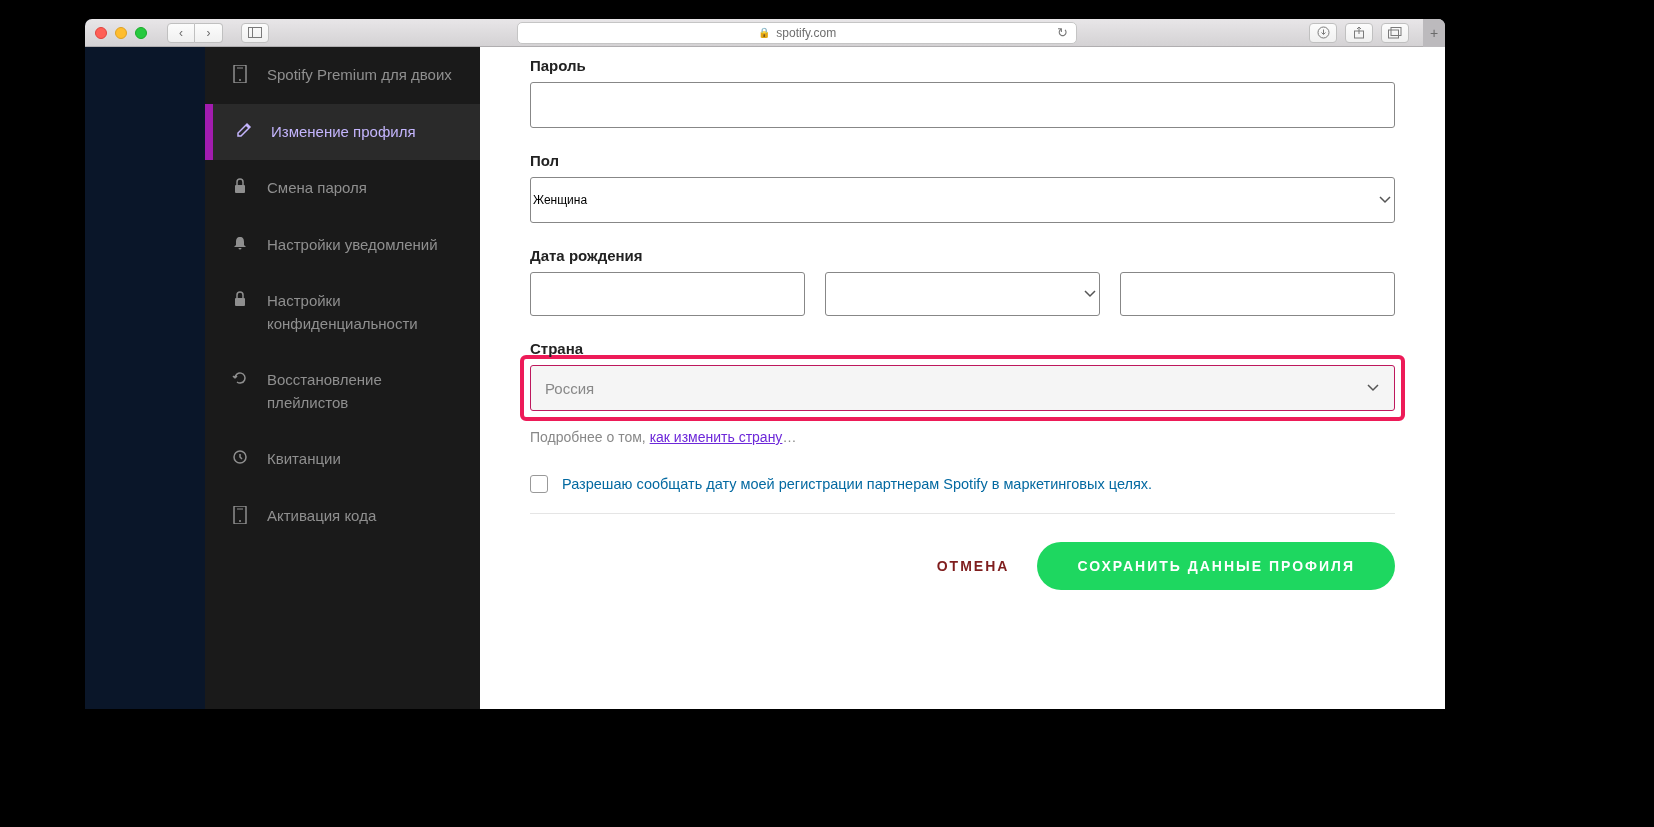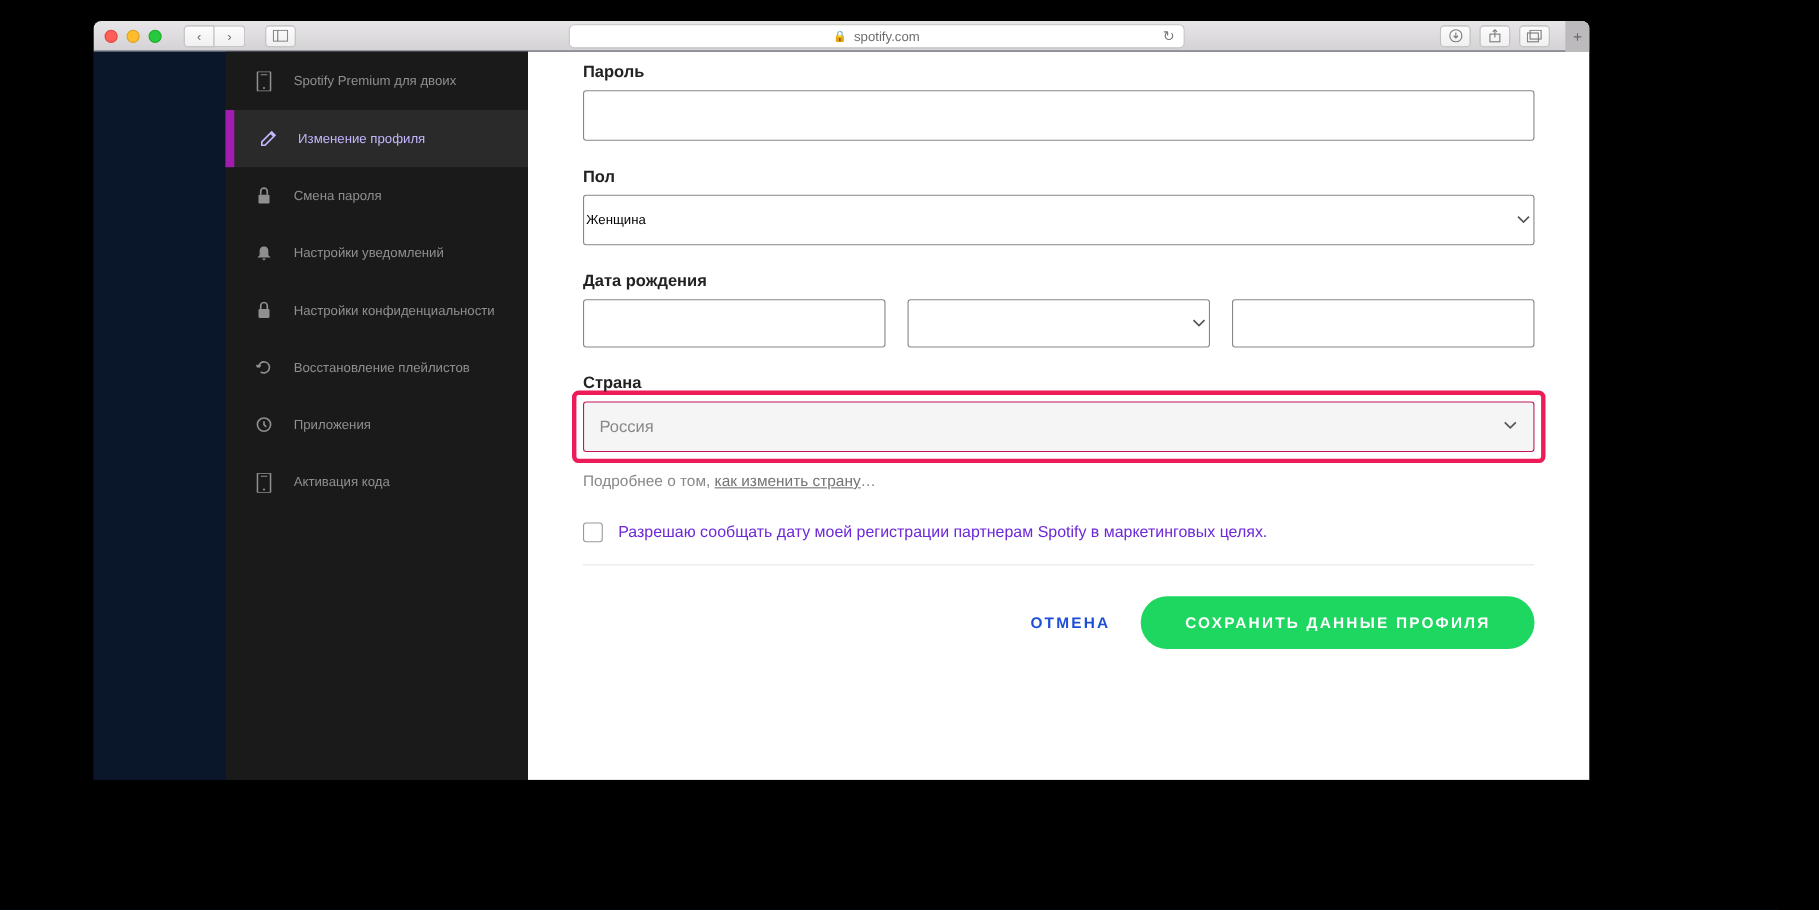--- a/index.html
+++ b/index.html
@@ -89,21 +89,21 @@
   background: #1a1a1a;
   flex-shrink: 0;
   margin-left: 120px;
 }
 .sb-item {
   padding: 17px 18px 17px 22px;
   display: flex;
   align-items: flex-start;
   gap: 18px;
   color: #8f8f8f;
-  font-size: 12px;
+  font-size: 15px;
   cursor: pointer;
   border-left: 4px solid transparent;
 }
 .sb-item.active {
   background: #2a2a2a;
   color: #c4b5fd;
   border-left: 8px solid #a21caf;
 }
 .sb-icon { width: 18px; flex-shrink: 0; display: flex; align-items: center; justify-content: center; margin-top: 1px; }
 .sb-icon svg { fill: currentColor; }
@@ -140,32 +140,32 @@
 .country-select {
   width: 100%; height: 46px;
   border: 1px solid #be185d;
   background: #f5f5f5;
   border-radius: 3px;
   padding: 0 14px;
   display: flex; align-items: center; justify-content: space-between;
   color: #888; font-size: 15px;
 }
 .country-note { font-size: 14px; color: #888; }
-.country-note a { color: #737373; text-decoration: underline; }
+.country-note a { color: #6d28d9; text-decoration: underline; }
 .checkbox-row { display: flex; align-items: center; gap: 14px; margin-top: 30px; margin-bottom: 20px; }
 .checkbox {
   width: 18px; height: 18px;
   border: 1px solid #999; border-radius: 3px;
   flex-shrink: 0; background: #fff;
 }
-.checkbox-label { font-size: 14.5px; color: #6d28d9; }
+.checkbox-label { font-size: 14.5px; color: #0369a1; }
 .divider { border: none; border-top: 1px solid #e5e5e5; margin: 12px 0 28px 0; }
 .actions { display: flex; justify-content: flex-end; align-items: center; gap: 18px; }
 .btn-cancel {
-  color: #1d4ed8; font-weight: 800; letter-spacing: 2px;
+  color: #7f1d1d; font-weight: 800; letter-spacing: 2px;
   font-size: 14px; background: none; border: none; cursor: pointer;
   padding: 14px 10px;
 }
 .btn-save {
   background: #1ed760; color: #fff; font-weight: 700;
   letter-spacing: 2px; font-size: 14px;
   border: none; border-radius: 26px;
   padding: 16px 40px; cursor: pointer;
 }
 </style>
@@ -271,21 +271,21 @@
           </span>
         <span class="sb-label">Восстановление плейлистов</span>
       </div>
       <div class="sb-item">
         <span class="sb-icon">
             <svg width="16" height="16" viewBox="0 0 16 16">
               <circle cx="8" cy="8" r="6" fill="none" stroke="currentColor" stroke-width="1.5"></circle>
               <path d="M8 5 L8 8 L10 10" fill="none" stroke="currentColor" stroke-width="1.5"></path>
             </svg>
           </span>
-        <span class="sb-label">Приложения</span>
+        <span class="sb-label">Квитанции</span>
       </div>
       <div class="sb-item">
         <span class="sb-icon">
             <svg width="14" height="18" viewBox="0 0 14 18">
               <rect x="1" y="0" width="12" height="18" rx="1" fill="none" stroke="currentColor" stroke-width="1.5"></rect>
               <line x1="4" y1="3" x2="10" y2="3" stroke="currentColor"></line>
               <circle cx="7" cy="15" r="1" fill="currentColor"></circle>
             </svg>
           </span>
         <span class="sb-label">Активация кода</span>

